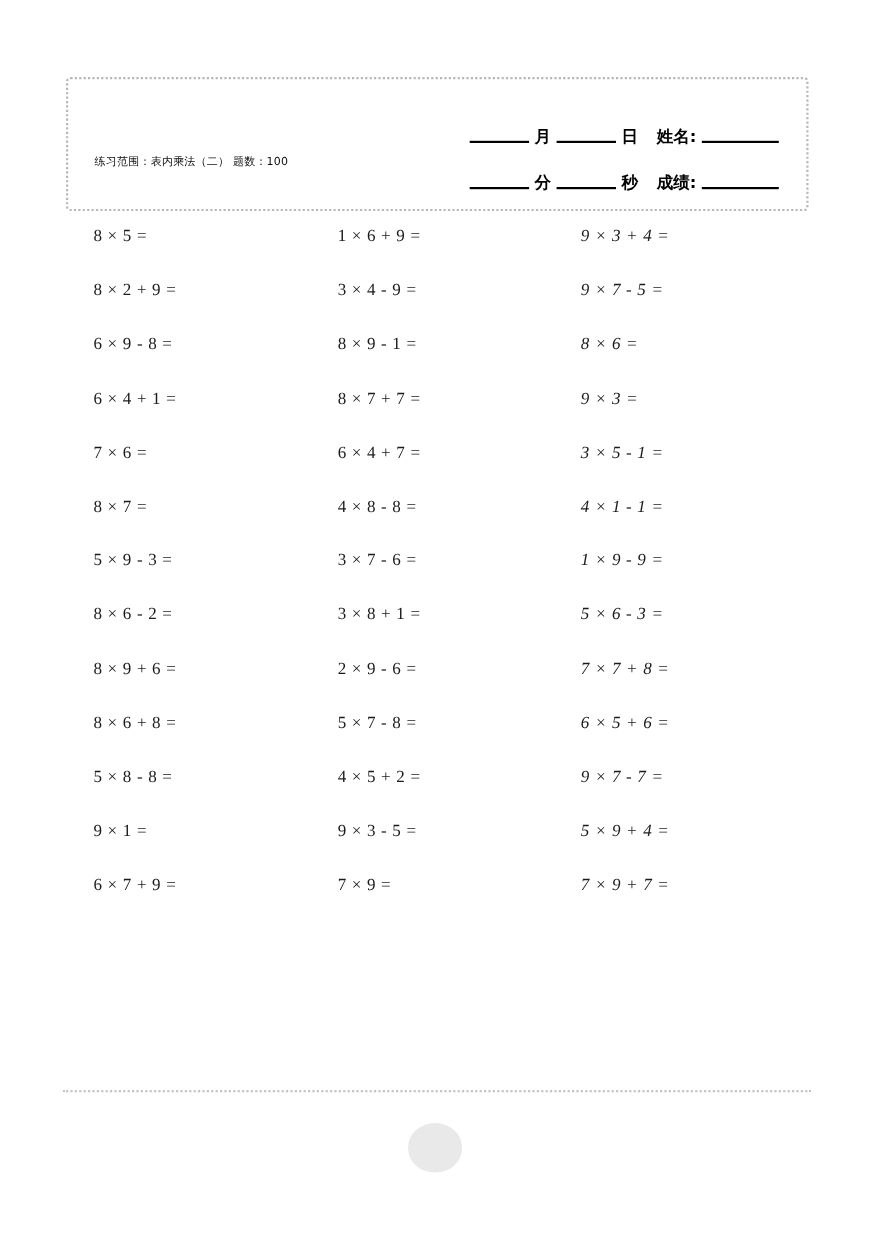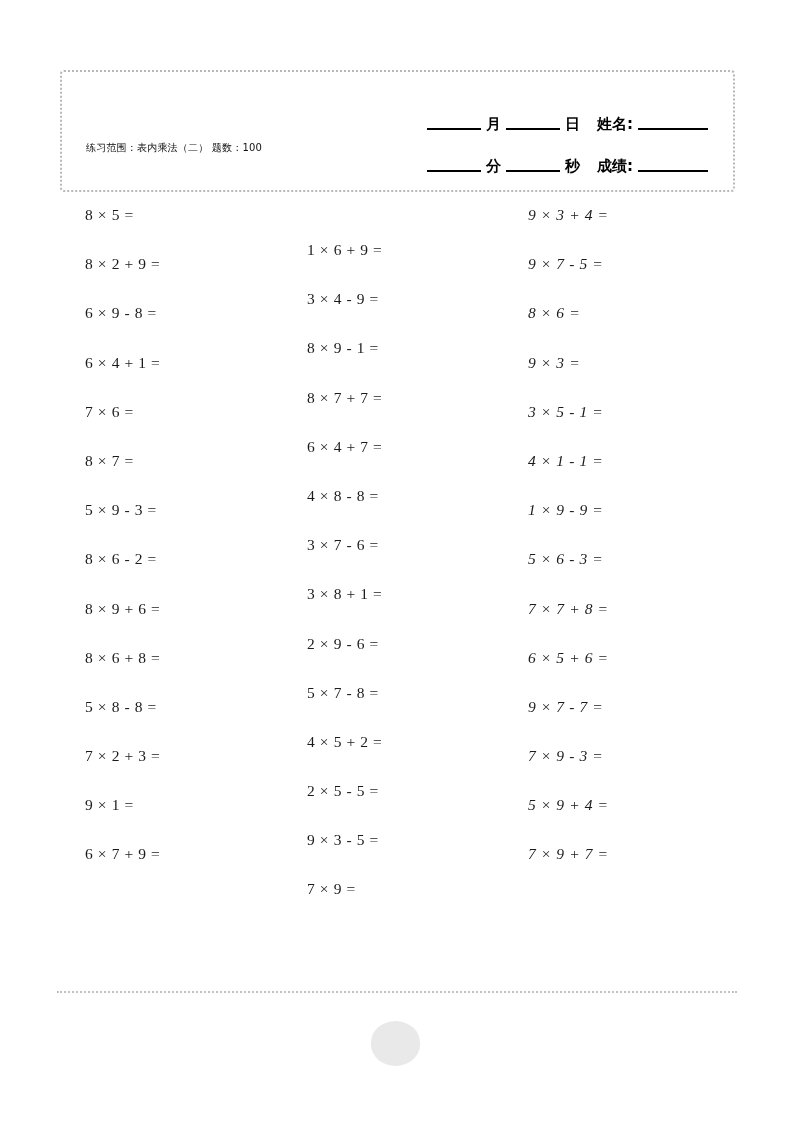--- a/index.html
+++ b/index.html
@@ -82,21 +82,21 @@
   .cell {
     position: absolute;
     top: 0;
     font-family: "Liberation Serif", "DejaVu Serif", serif;
     font-size: 15.5px;
     letter-spacing: 0.6px;
     color: #1b1b1b;
     white-space: nowrap;
   }
   .c0 { left: 85px; }
-  .c1 { left: 307px; margin-top: 35px; }
+  .c1 { left: 307px; }
   .c2 { left: 528px; font-style: italic; }
 
   
   .dotted-sep {
     position: absolute;
     left: 57px;
     top: 991px;
     width: 680px;
     height: 0;
     border-top: 2px dotted #c2c2c2;
@@ -193,25 +193,20 @@
       <div class="cell c0">8 × 6 + 8 =</div>
       <div class="cell c1">5 × 7 - 8 =</div>
       <div class="cell c2">6 × 5 + 6 =</div>
     </div>
     <div class="prow">
       <div class="cell c0">5 × 8 - 8 =</div>
       <div class="cell c1">4 × 5 + 2 =</div>
       <div class="cell c2">9 × 7 - 7 =</div>
     </div>
     <div class="prow">
-      <div class="cell c0">7 × 2 + 3 =</div>
-      <div class="cell c1">2 × 5 - 5 =</div>
-      <div class="cell c2">7 × 9 - 3 =</div>
-    </div>
-    <div class="prow">
       <div class="cell c0">9 × 1 =</div>
       <div class="cell c1">9 × 3 - 5 =</div>
       <div class="cell c2">5 × 9 + 4 =</div>
     </div>
     <div class="prow">
       <div class="cell c0">6 × 7 + 9 =</div>
       <div class="cell c1">7 × 9 =</div>
       <div class="cell c2">7 × 9 + 7 =</div>
     </div>
   </div>

